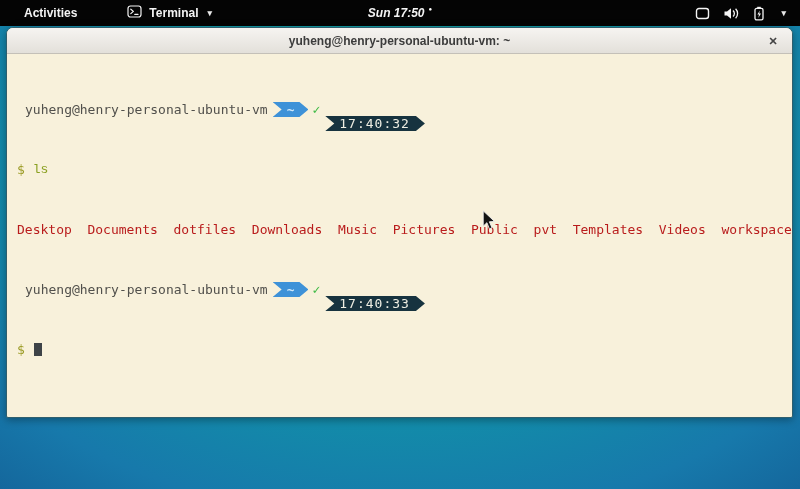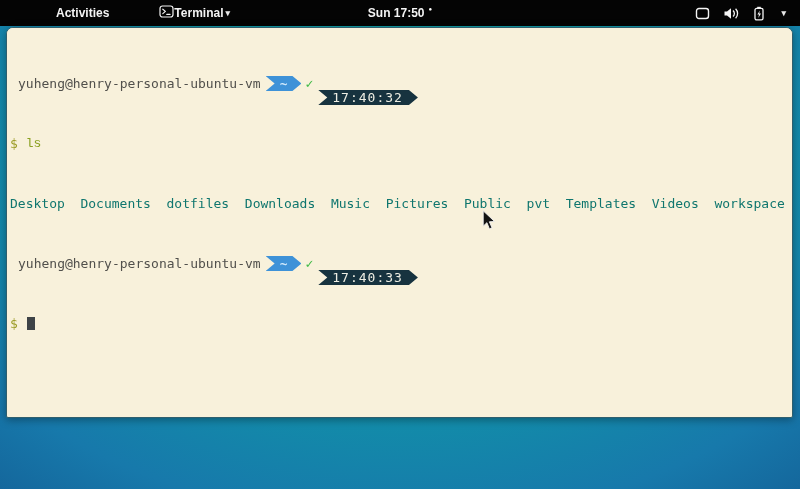--- a/index.html
+++ b/index.html
@@ -13,28 +13,28 @@
   }
 
   
   .topbar {
     position:absolute; left:0; top:0; width:800px; height:26px;
     background:#040404; color:#f4f4f4;
     display:flex; align-items:center;
     font-size:12px; font-weight:700;
   }
   .topbar-left { display:flex; align-items:center; height:100%; }
-  .activities { padding:0 24px; height:100%; display:flex; align-items:center; cursor:pointer;margin-left:32px; }
-  .appmenu { display:flex; align-items:center; gap:0; margin-left:26px; height:100%; cursor:pointer; }
+  .activities { padding:0 24px; height:100%; display:flex; align-items:center; cursor:pointer; }
+  .appmenu { display:flex; align-items:center; gap:7px; margin-left:26px; height:100%; cursor:pointer; }
   .app-caret { font-size:9px; margin-left:2px; color:#e8e8e8; }
   .clock-wrap {
     position:absolute; left:0; right:0; top:0; height:26px;
     display:flex; align-items:center; justify-content:center; pointer-events:none;
   }
-  .clock { pointer-events:auto; cursor:pointer; display:flex; align-items:flex-start; }
+  .clock { pointer-events:auto; cursor:pointer; display:flex; align-items:flex-start;font-style:italic; }
   .notif-dot { font-size:6px; margin-left:4px; color:#ffffff; }
   .topbar-right {
     margin-left:auto; display:flex; align-items:center; gap:13px;
     padding-right:14px; height:100%;
   }
   .tray { display:flex; align-items:center; gap:13px; cursor:pointer; height:100%; }
   .tray svg { display:block; }
 
   
   .window {
@@ -56,21 +56,21 @@
   .close-btn {
     position:absolute; right:10px; top:0; height:26px; width:18px;
     display:flex; align-items:center; justify-content:center;
     color:#444; font-size:11px; font-weight:700; cursor:pointer;
   }
 
   
   .content {
     height:336px;
     background:#f8f1db;
-    padding:3px 2px 0 3px;
+    padding:3px 2px 0 10px;
     font-family:"DejaVu Sans Mono", monospace;
     font-size:13px; line-height:15px;
     color:#4f4e4a;
     white-space:pre;
   }
   .tline { display:flex; align-items:center; height:15px; }
   .who { margin-left:8px; color:#51504c; }
   .seg {
     display:inline-flex; align-items:center; height:15px;
     clip-path:polygon(0 0, calc(100% - 9px) 0, 100% 50%, calc(100% - 9px) 100%, 0 100%, 9px 50%);
@@ -79,21 +79,21 @@
     background:#3e92d8; color:#cfe8fb; font-weight:700;
     padding:0 14px 0 14px; margin-left:5px;
   }
   .seg-dark {
     background:#17333f; color:#eeeee3;
     padding:0 15px 0 14px; letter-spacing:1px;margin-top:28px;
   }
   .check { color:#3fba45; font-weight:700; margin:0 5px 0 4px; }
   .dollar { color:#9b9b25; }
   .cmd { color:#8ba021;font-family:Liberation Mono, monospace; }
-  .dirs { color:#0f766e; }
+  .dirs { color:#b91c1c; }
   .block-cursor {
     display:inline-block; width:8px; height:13px;
     background:#3e4347; margin-left:1px; vertical-align:middle;
   }
 
   
   .pointer { position:absolute; left:482px; top:210px; pointer-events:none; }
 </style>
 </head>
 <body>
@@ -141,20 +141,24 @@
           <rect x="3" y="2.4" width="8" height="11.5" rx="1.6" fill="none" stroke="#f4f4f4" stroke-width="1.3"></rect>
           <path d="M7.8 4.4 L5.4 8.6 H7 L6.3 12 L9 7.6 H7.2 Z" fill="#f4f4f4"></path>
         </svg>
       </span>
       <span class="app-caret">▾</span>
     </div>
   </div>
 </div>
 
 <div class="window">
+  <div class="titlebar">
+    <span>yuheng@henry-personal-ubuntu-vm: ~</span>
+    <span class="close-btn">✕</span>
+  </div>
 
   <div class="content">
     
     <div class="tline">
       <span class="who">yuheng@henry-personal-ubuntu-vm</span>
       <span class="seg seg-blue"><span>~</span></span>
       <span class="check">✓</span>
       <span class="seg seg-dark"><span>17:40:32</span></span>
     </div>
     

